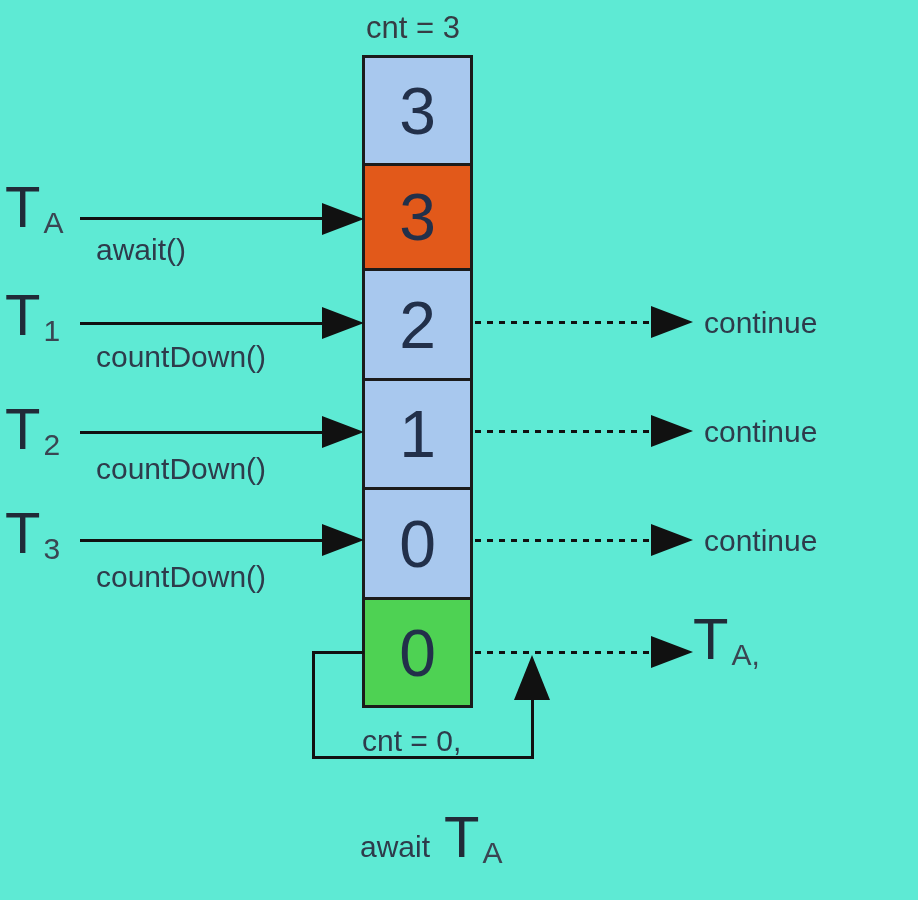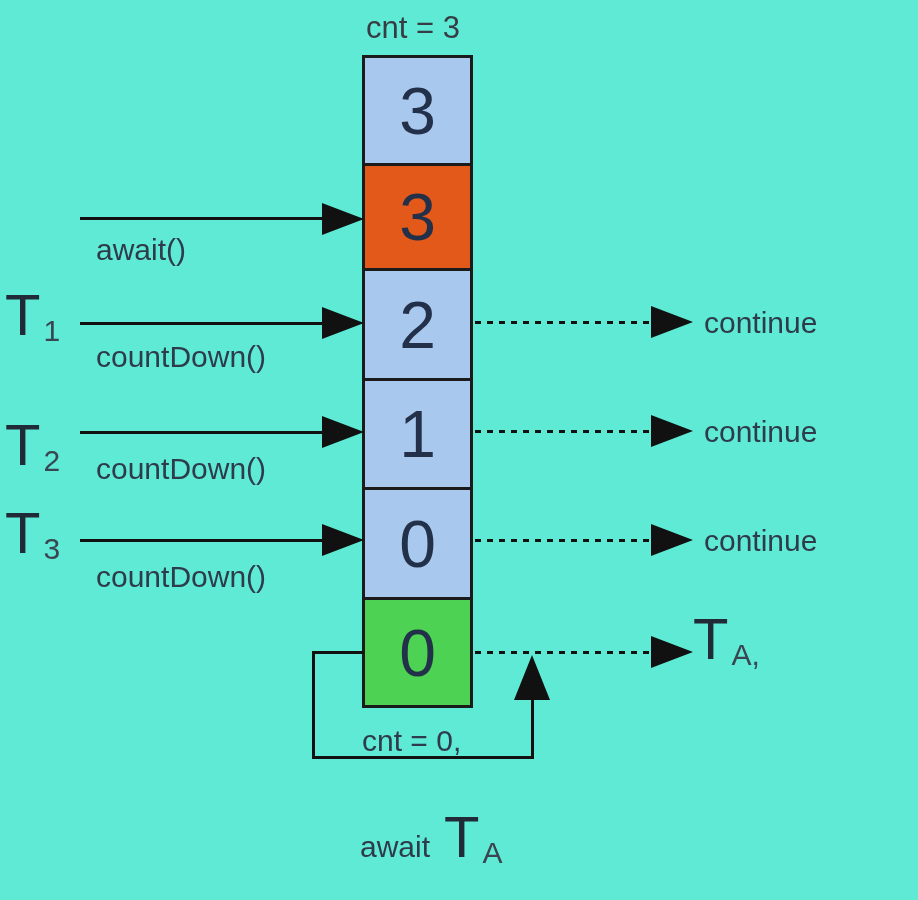--- a/index.html
+++ b/index.html
@@ -72,32 +72,35 @@
       <span class="num">1</span>
     </div>
     <div class="cell" style="top: 487px; height: 113px; background-color: rgb(168, 200, 238);">
       <span class="num">0</span>
     </div>
     <div class="cell" style="top: 597px; height: 111px; background-color: rgb(78, 210, 83);">
       <span class="num">0</span>
     </div>
   </div>
 
+  <div class="t-label" style="top:178px">
+    <span class="t-big">T</span><span class="t-sub">A</span>
+  </div>
   <div class="line-solid" style="left:80px;top:217px;width:245px"></div>
   <div class="head-right" style="left:322px;top:203px"></div>
   <div class="txt" style="left:96px;top:233px">await()</div>
 
   <div class="t-label" style="top:286px">
     <span class="t-big">T</span><span class="t-sub">1</span>
   </div>
   <div class="line-solid" style="left:80px;top:322px;width:245px"></div>
   <div class="head-right" style="left:322px;top:307px"></div>
   <div class="txt" style="left:96px;top:340px">countDown()</div>
 
-  <div class="t-label" style="top:416px">
+  <div class="t-label" style="top:400px">
     <span class="t-big">T</span><span class="t-sub">2</span>
   </div>
   <div class="line-solid" style="left:80px;top:431px;width:245px"></div>
   <div class="head-right" style="left:322px;top:416px"></div>
   <div class="txt" style="left:96px;top:452px">countDown()</div>
 
   <div class="t-label" style="top:504px">
     <span class="t-big">T</span><span class="t-sub">3</span>
   </div>
   <div class="line-solid" style="left:80px;top:539px;width:245px"></div>

